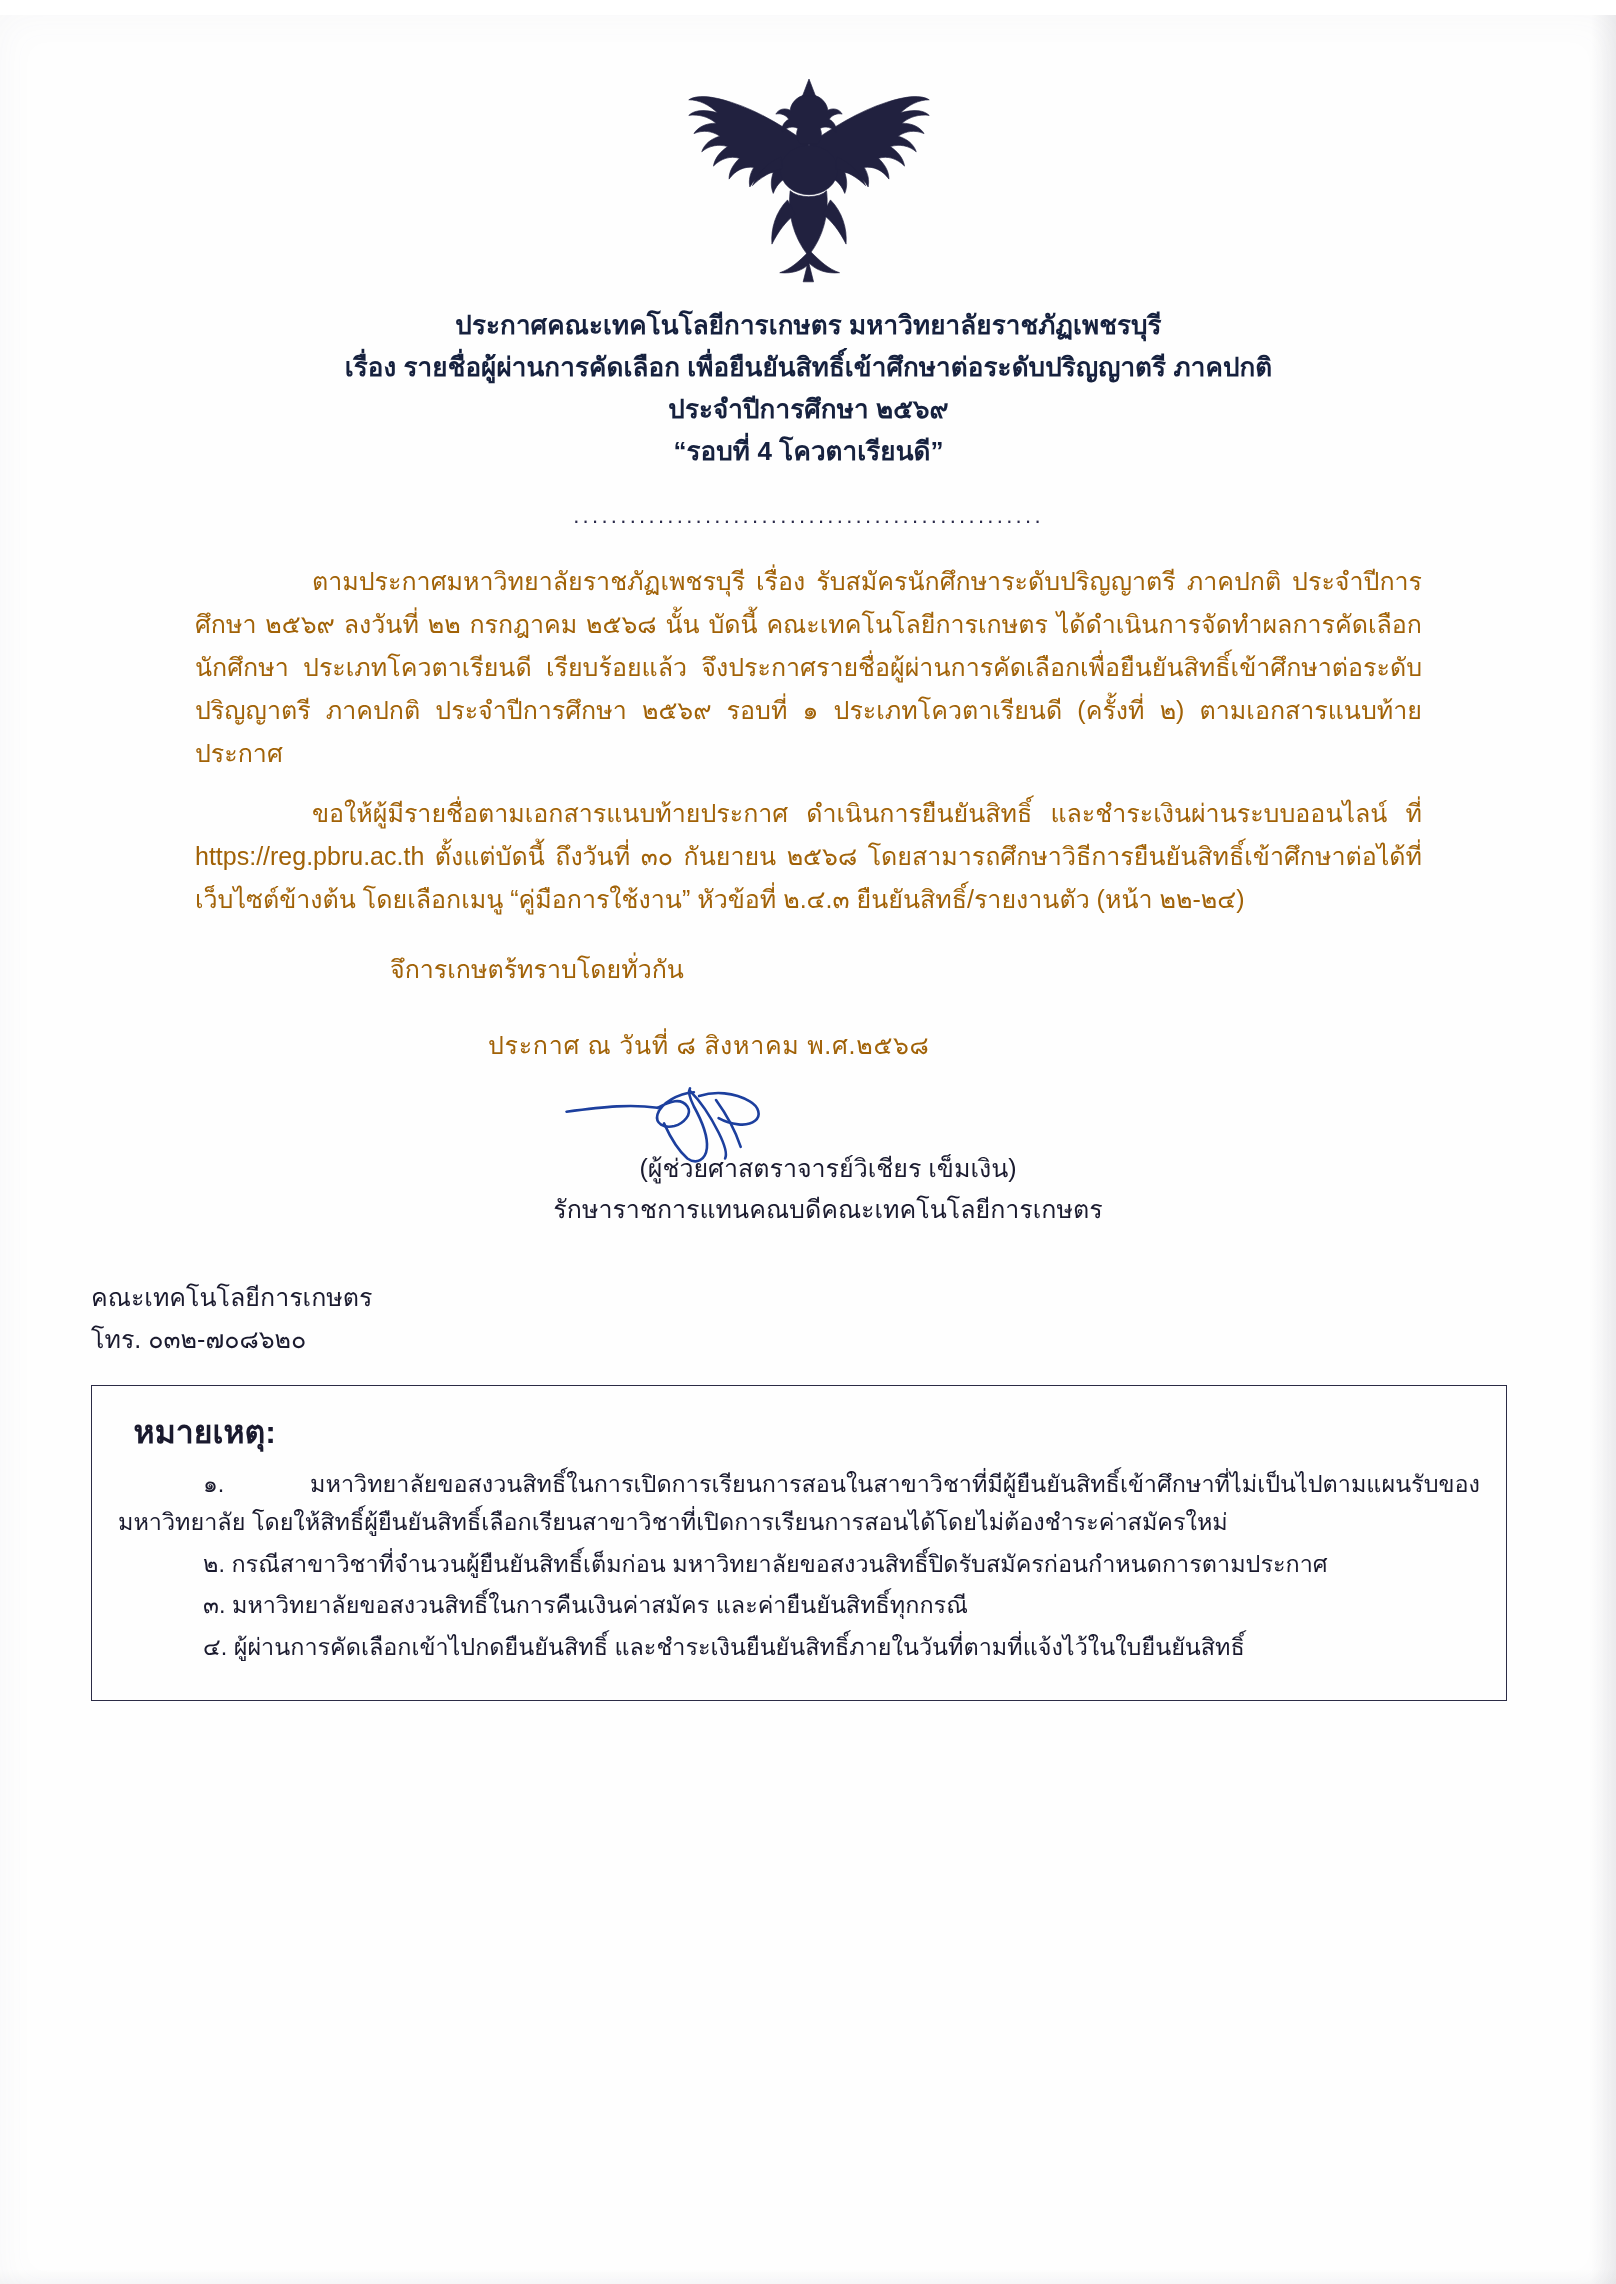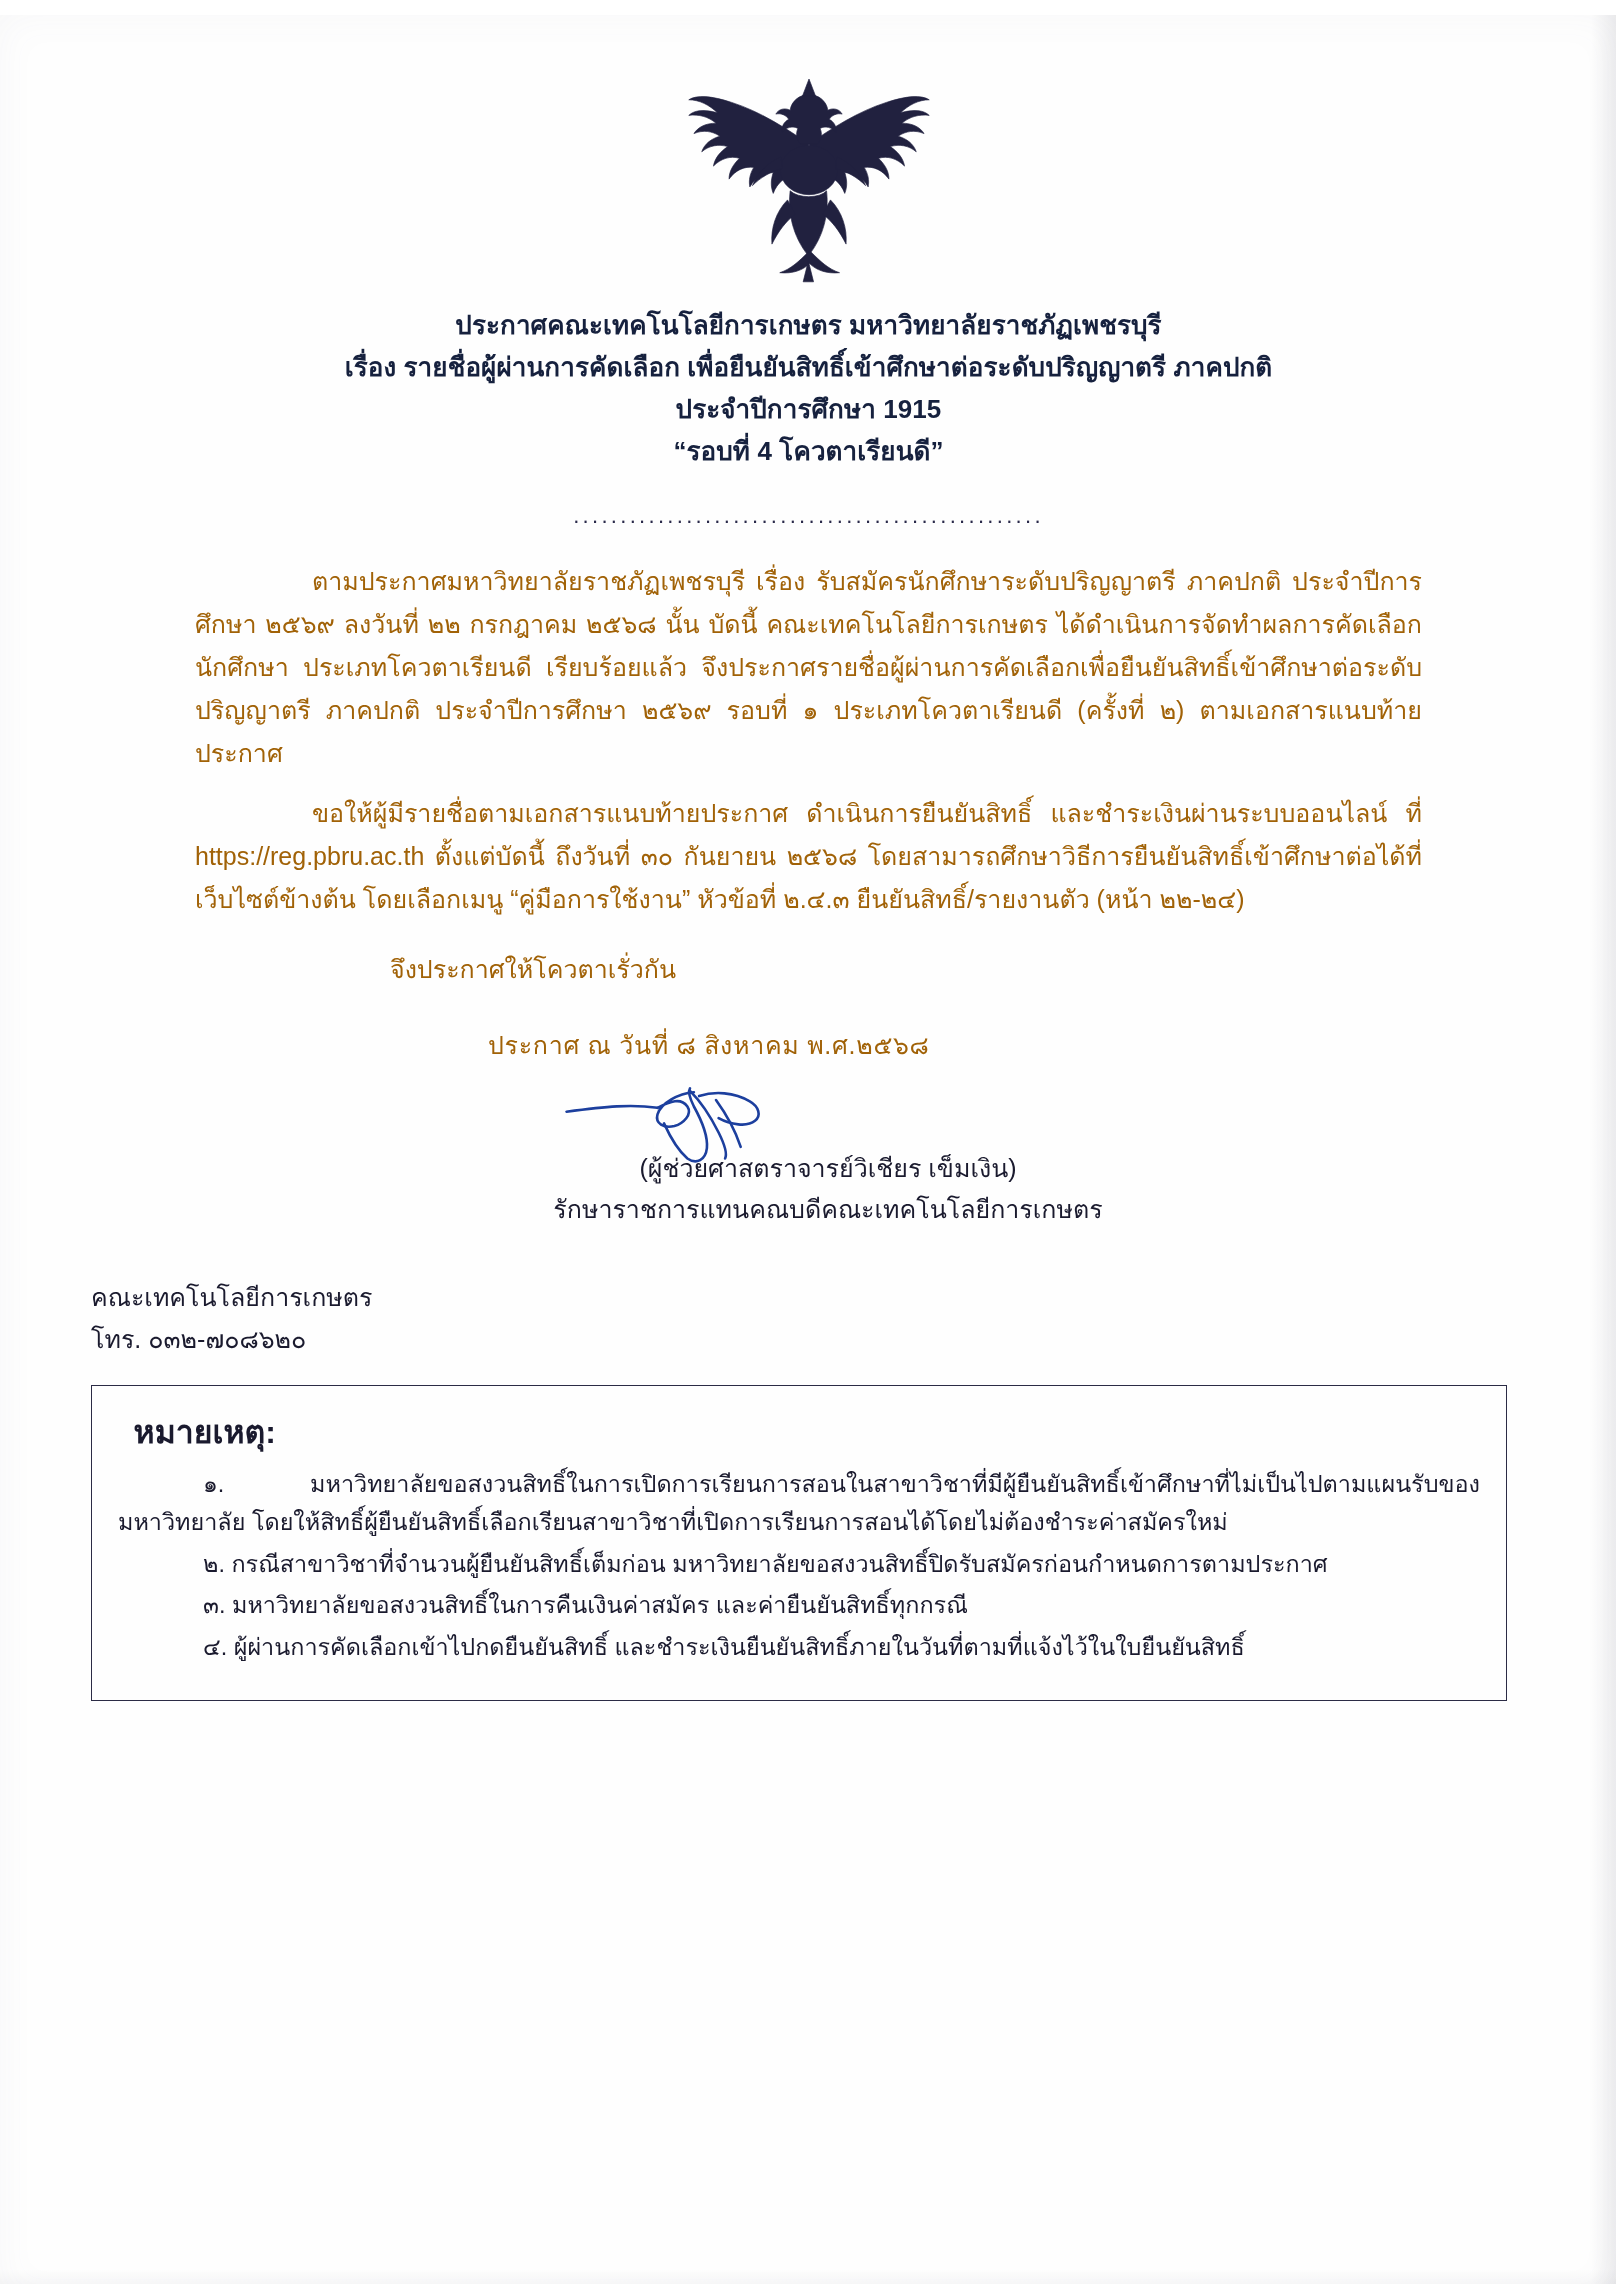--- a/index.html
+++ b/index.html
@@ -189,31 +189,31 @@
 
           <path d="M214 286 C200 300 188 312 170 318 C190 320 206 314 216 304 C226 314 242 320 262 318 C244 312 232 300 218 286 Z"></path>
           <path d="M214 300 L206 332 L222 332 Z"></path>
         </g>
       </svg>
     </div>
 
     <div class="heading">
       <div class="line">ประกาศคณะเทคโนโลยีการเกษตร มหาวิทยาลัยราชภัฏเพชรบุรี</div>
       <div class="line">เรื่อง  รายชื่อผู้ผ่านการคัดเลือก เพื่อยืนยันสิทธิ์เข้าศึกษาต่อระดับปริญญาตรี ภาคปกติ</div>
-      <div class="line">ประจำปีการศึกษา 1915</div>
+      <div class="line">ประจำปีการศึกษา ๒๕๖๙</div>
       <div class="line">“รอบที่ 4 โควตาเรียนดี”</div>
     </div>
 
     <div class="dots">..................................................</div>
 
     <div class="body-block">
       <div class="para">ตามประกาศมหาวิทยาลัยราชภัฏเพชรบุรี เรื่อง รับสมัครนักศึกษาระดับปริญญาตรี ภาคปกติ ประจำปีการศึกษา ๒๕๖๙ ลงวันที่ ๒๒ กรกฎาคม ๒๕๖๘ นั้น บัดนี้ คณะเทคโนโลยีการเกษตร ได้ดำเนินการจัดทำผลการคัดเลือกนักศึกษา ประเภทโควตาเรียนดี เรียบร้อยแล้ว จึงประกาศรายชื่อผู้ผ่านการคัดเลือกเพื่อยืนยันสิทธิ์เข้าศึกษาต่อระดับปริญญาตรี ภาคปกติ ประจำปีการศึกษา ๒๕๖๙ รอบที่ ๑ ประเภทโควตาเรียนดี (ครั้งที่ ๒) ตามเอกสารแนบท้ายประกาศ</div>
       <div class="para">ขอให้ผู้มีรายชื่อตามเอกสารแนบท้ายประกาศ  ดำเนินการยืนยันสิทธิ์ และชำระเงินผ่านระบบออนไลน์ ที่ https://reg.pbru.ac.th  ตั้งแต่บัดนี้  ถึงวันที่ ๓๐ กันยายน ๒๕๖๘ โดยสามารถศึกษาวิธีการยืนยันสิทธิ์เข้าศึกษาต่อได้ที่เว็บไซต์ข้างต้น โดยเลือกเมนู “คู่มือการใช้งาน” หัวข้อที่ ๒.๔.๓ ยืนยันสิทธิ์/รายงานตัว (หน้า ๒๒-๒๔)</div>
 
-      <div class="indent-sign">จึงประกาศให้โควตาเรั่วกัน</div>
+      <div class="indent-sign">จึการเกษตร้ทราบโดยทั่วกัน</div>
 
       <div class="announce-date">ประกาศ ณ วันที่  ๘  สิงหาคม  พ.ศ.๒๕๖๘</div>
     </div>
 
     <div class="sig-area">
       <svg class="sig-svg" viewBox="0 0 420 200">
         <g fill="none" stroke="#1c3f9e" stroke-width="4" stroke-linecap="round">
           <path d="M10 78 C70 70 110 66 150 72"></path>
           <path d="M150 72 C170 62 186 56 196 70 C204 82 190 96 176 100 C160 104 146 96 150 82 C156 64 182 50 206 48"></path>
           <path d="M160 96 C170 118 182 138 196 150 C210 160 224 152 226 134 C228 112 216 88 206 70 C200 58 196 48 200 42"></path>

